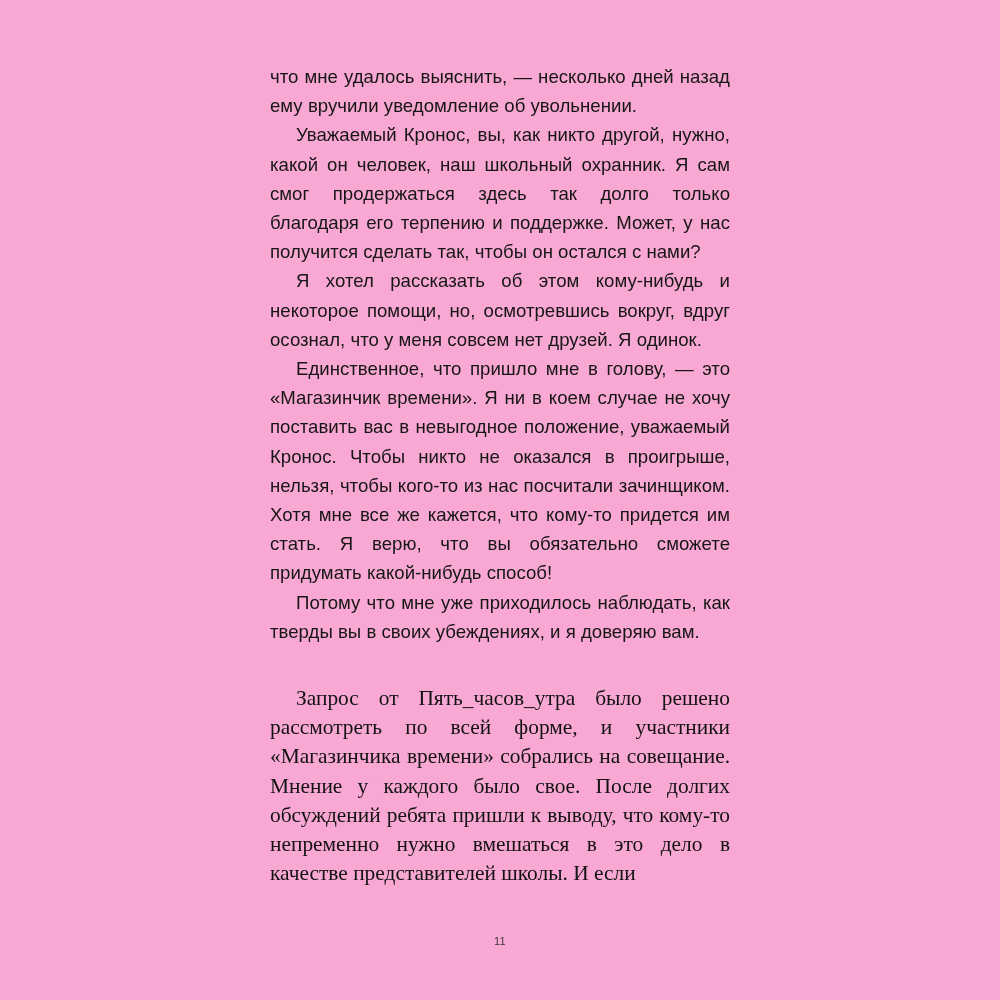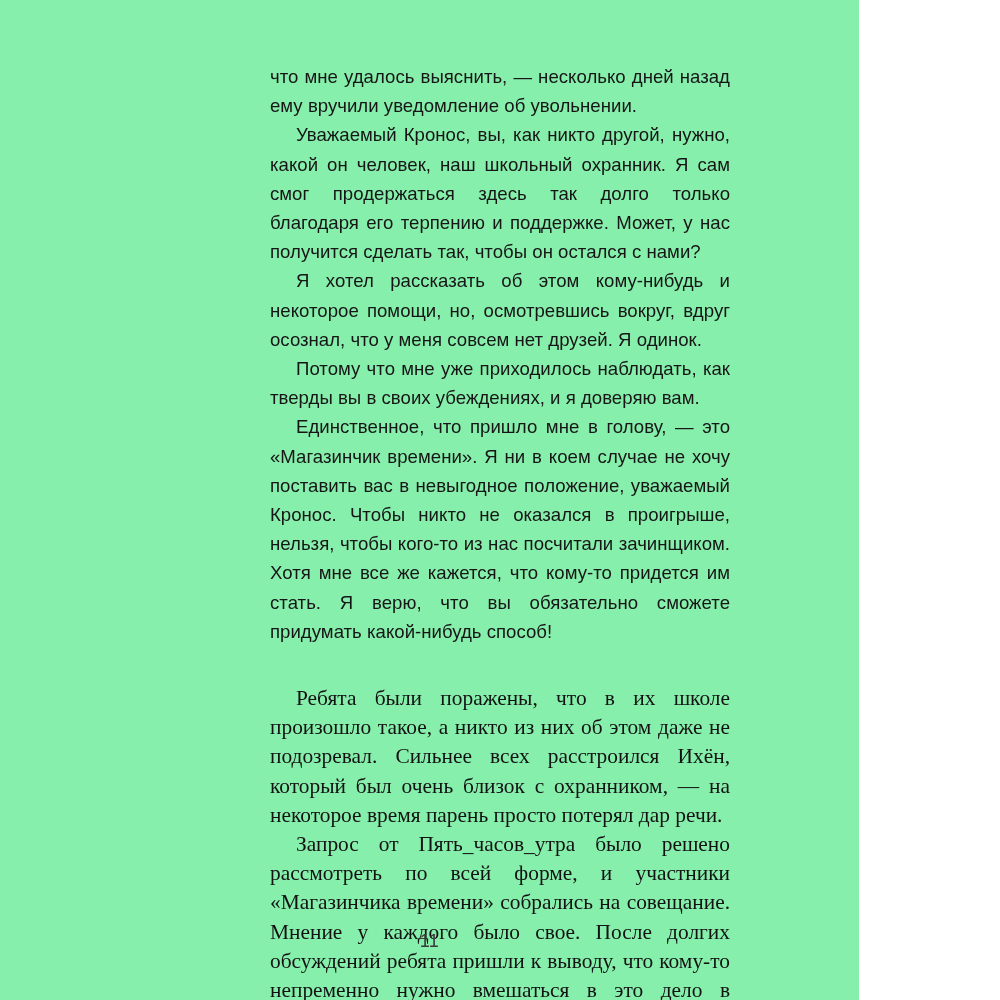--- a/index.html
+++ b/index.html
@@ -8,23 +8,23 @@
   }
   body {
     width: 1000px;
     height: 1000px;
     background: #ffffff;
     overflow: hidden;
   }
 
   .page {
     position: relative;
-    width: 859px;
+    width: 1000px;
     height: 1000px;
-    background: #86efac;
+    background: #f9a8d4;
   }
 
   
   .text-column {
     position: absolute;
     left: 270px;
     top: 62px;
     width: 460px;
   }
 
@@ -69,45 +69,44 @@
   }
 
   
   .page-number {
     position: absolute;
     left: 0;
     right: 0;
     top: 932px;
     text-align: center;
     font-family: "Liberation Sans", "DejaVu Sans", sans-serif;
-    font-size: 18px;
+    font-size: 11px;
     line-height: 18px;
     color: #3a3a3a;
     letter-spacing: 0.4px;
   }
 </style>
 </head>
 <body>
 
 <div class="page">
 
   <div class="text-column">
 
     <div class="letter-section">
       <p class="para continuation">что мне удалось выяснить, — несколько дней назад ему вручили уведомление об увольнении.</p>
       <p class="para">Уважаемый Кронос, вы, как никто другой, нужно, какой он человек, наш школьный охранник. Я сам смог продержаться здесь так долго только благодаря его терпению и поддержке. Может, у нас получится сделать так, чтобы он остался с нами?</p>
       <p class="para">Я хотел рассказать об этом кому-нибудь и некоторое помощи, но, осмотревшись вокруг, вдруг осознал, что у меня совсем нет друзей. Я одинок.</p>
+      <p class="para">Единственное, что пришло мне в голову, — это «Магазинчик времени». Я ни в коем случае не хочу поставить вас в невыгодное положение, уважаемый Кронос. Чтобы никто не оказался в проигрыше, нельзя, чтобы кого-то из нас посчитали зачинщиком. Хотя мне все же кажется, что кому-то придется им стать. Я верю, что вы обязательно сможете придумать какой-нибудь способ!</p>
       <p class="para">Потому что мне уже приходилось наблюдать, как тверды вы в своих убеждениях, и я доверяю вам.</p>
-      <p class="para">Единственное, что пришло мне в голову, — это «Магазинчик времени». Я ни в коем случае не хочу поставить вас в невыгодное положение, уважаемый Кронос. Чтобы никто не оказался в проигрыше, нельзя, чтобы кого-то из нас посчитали зачинщиком. Хотя мне все же кажется, что кому-то придется им стать. Я верю, что вы обязательно сможете придумать какой-нибудь способ!</p>
     </div>
 
     <div class="section-gap"></div>
 
     <div class="narrative-section">
-      <p class="para">Ребята были поражены, что в их школе произошло такое, а никто из них об этом даже не подозревал. Сильнее всех расстроился Ихён, который был очень близок с охранником, — на некоторое время парень просто потерял дар речи.</p>
       <p class="para">Запрос от Пять_часов_утра было решено рассмотреть по всей форме, и участники «Магазинчика времени» собрались на совещание. Мнение у каждого было свое. После долгих обсуждений ребята пришли к выводу, что кому-то непременно нужно вмешаться в это дело в качестве представителей школы. И если</p>
     </div>
 
   </div>
 
   <div class="page-number">11</div>
 
 </div>
 
 </body></html>

